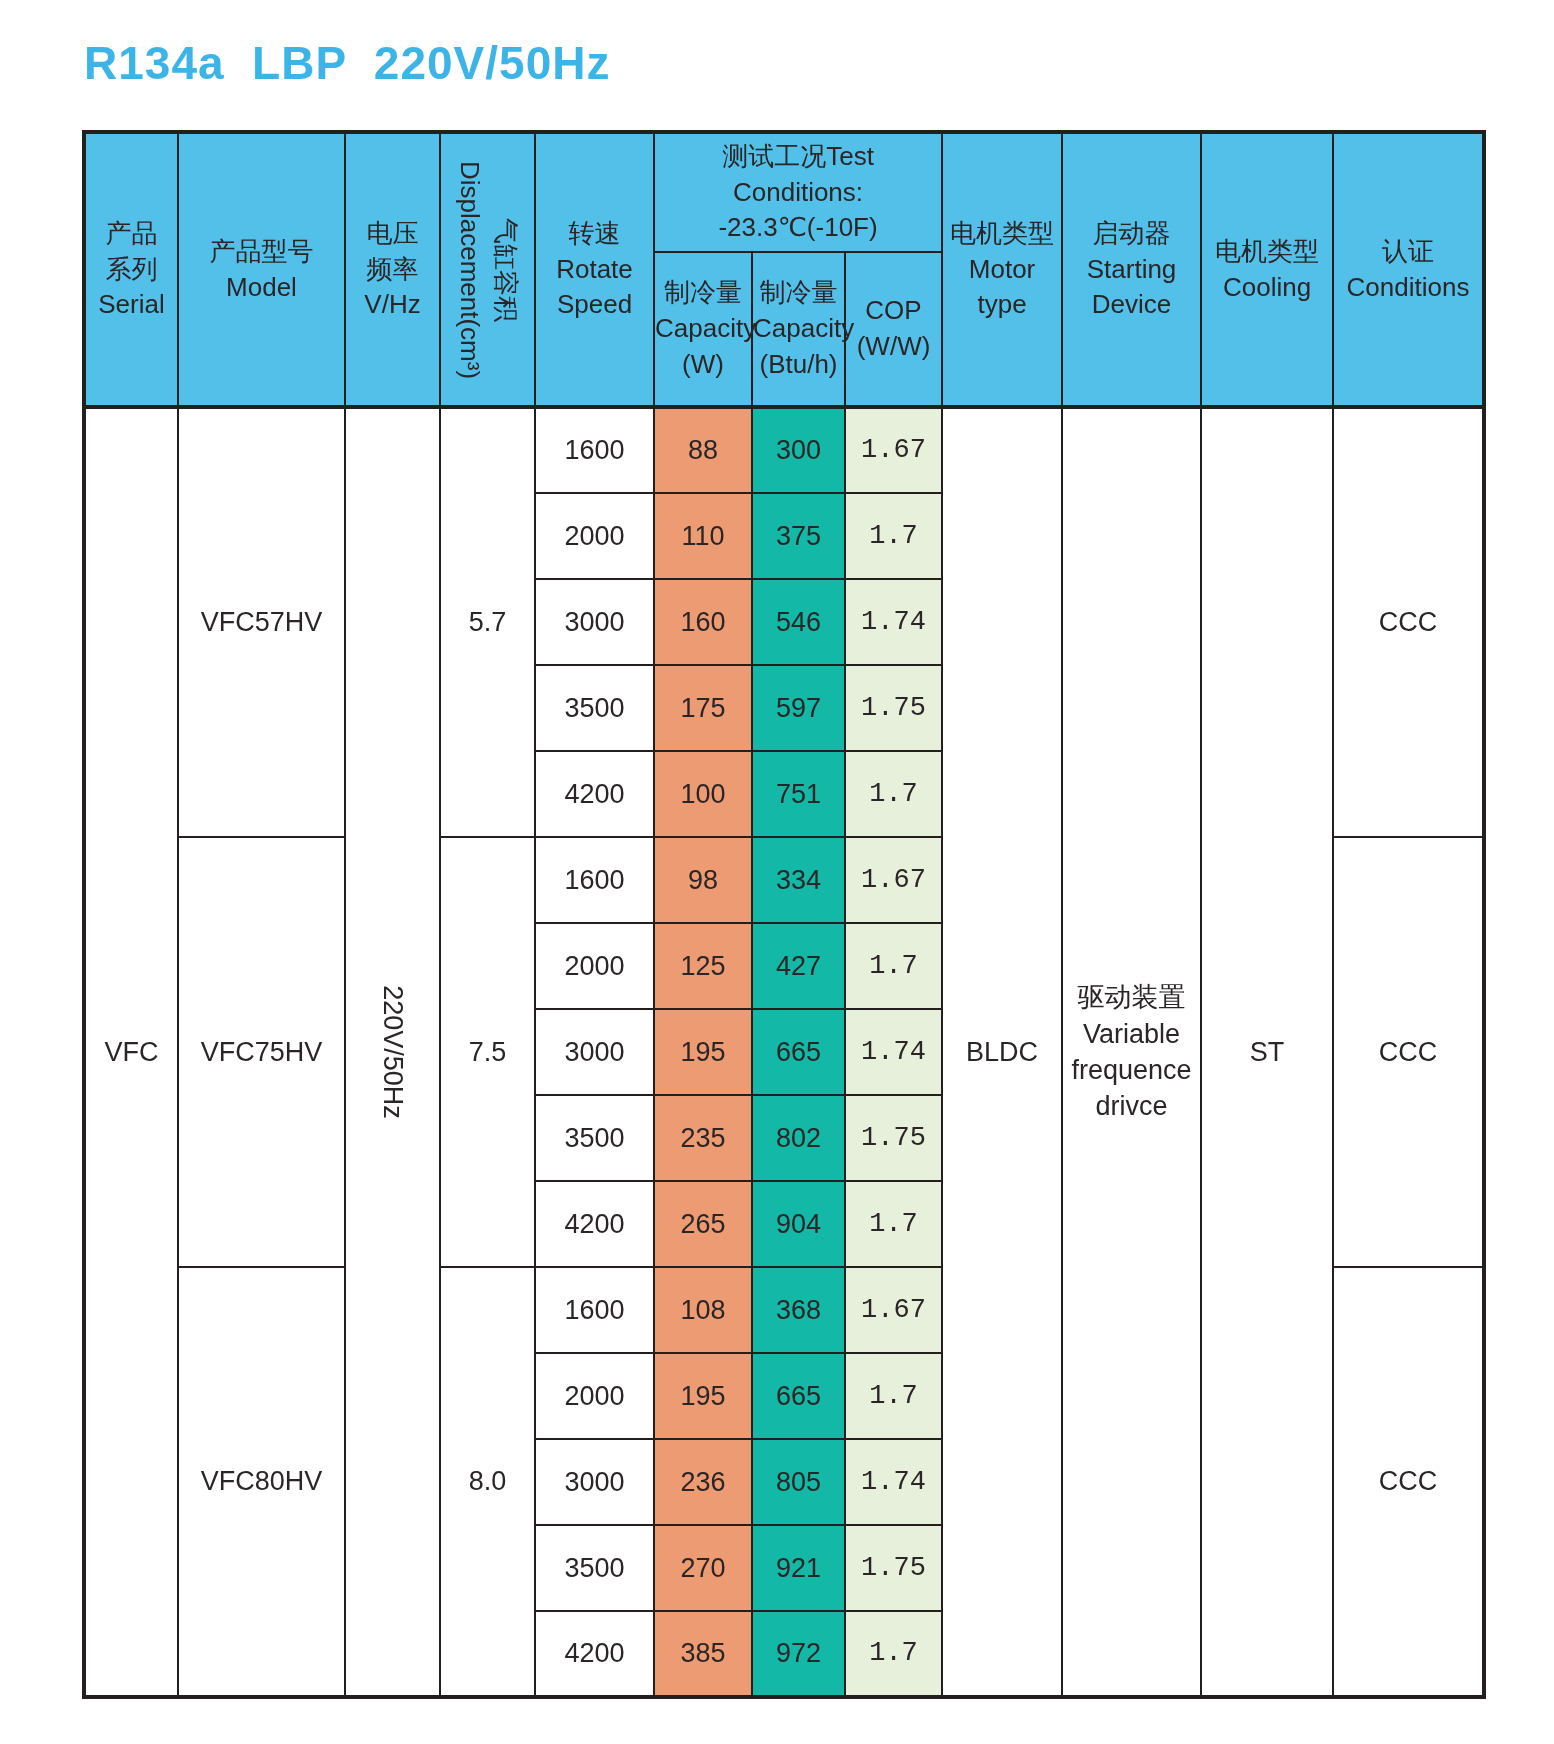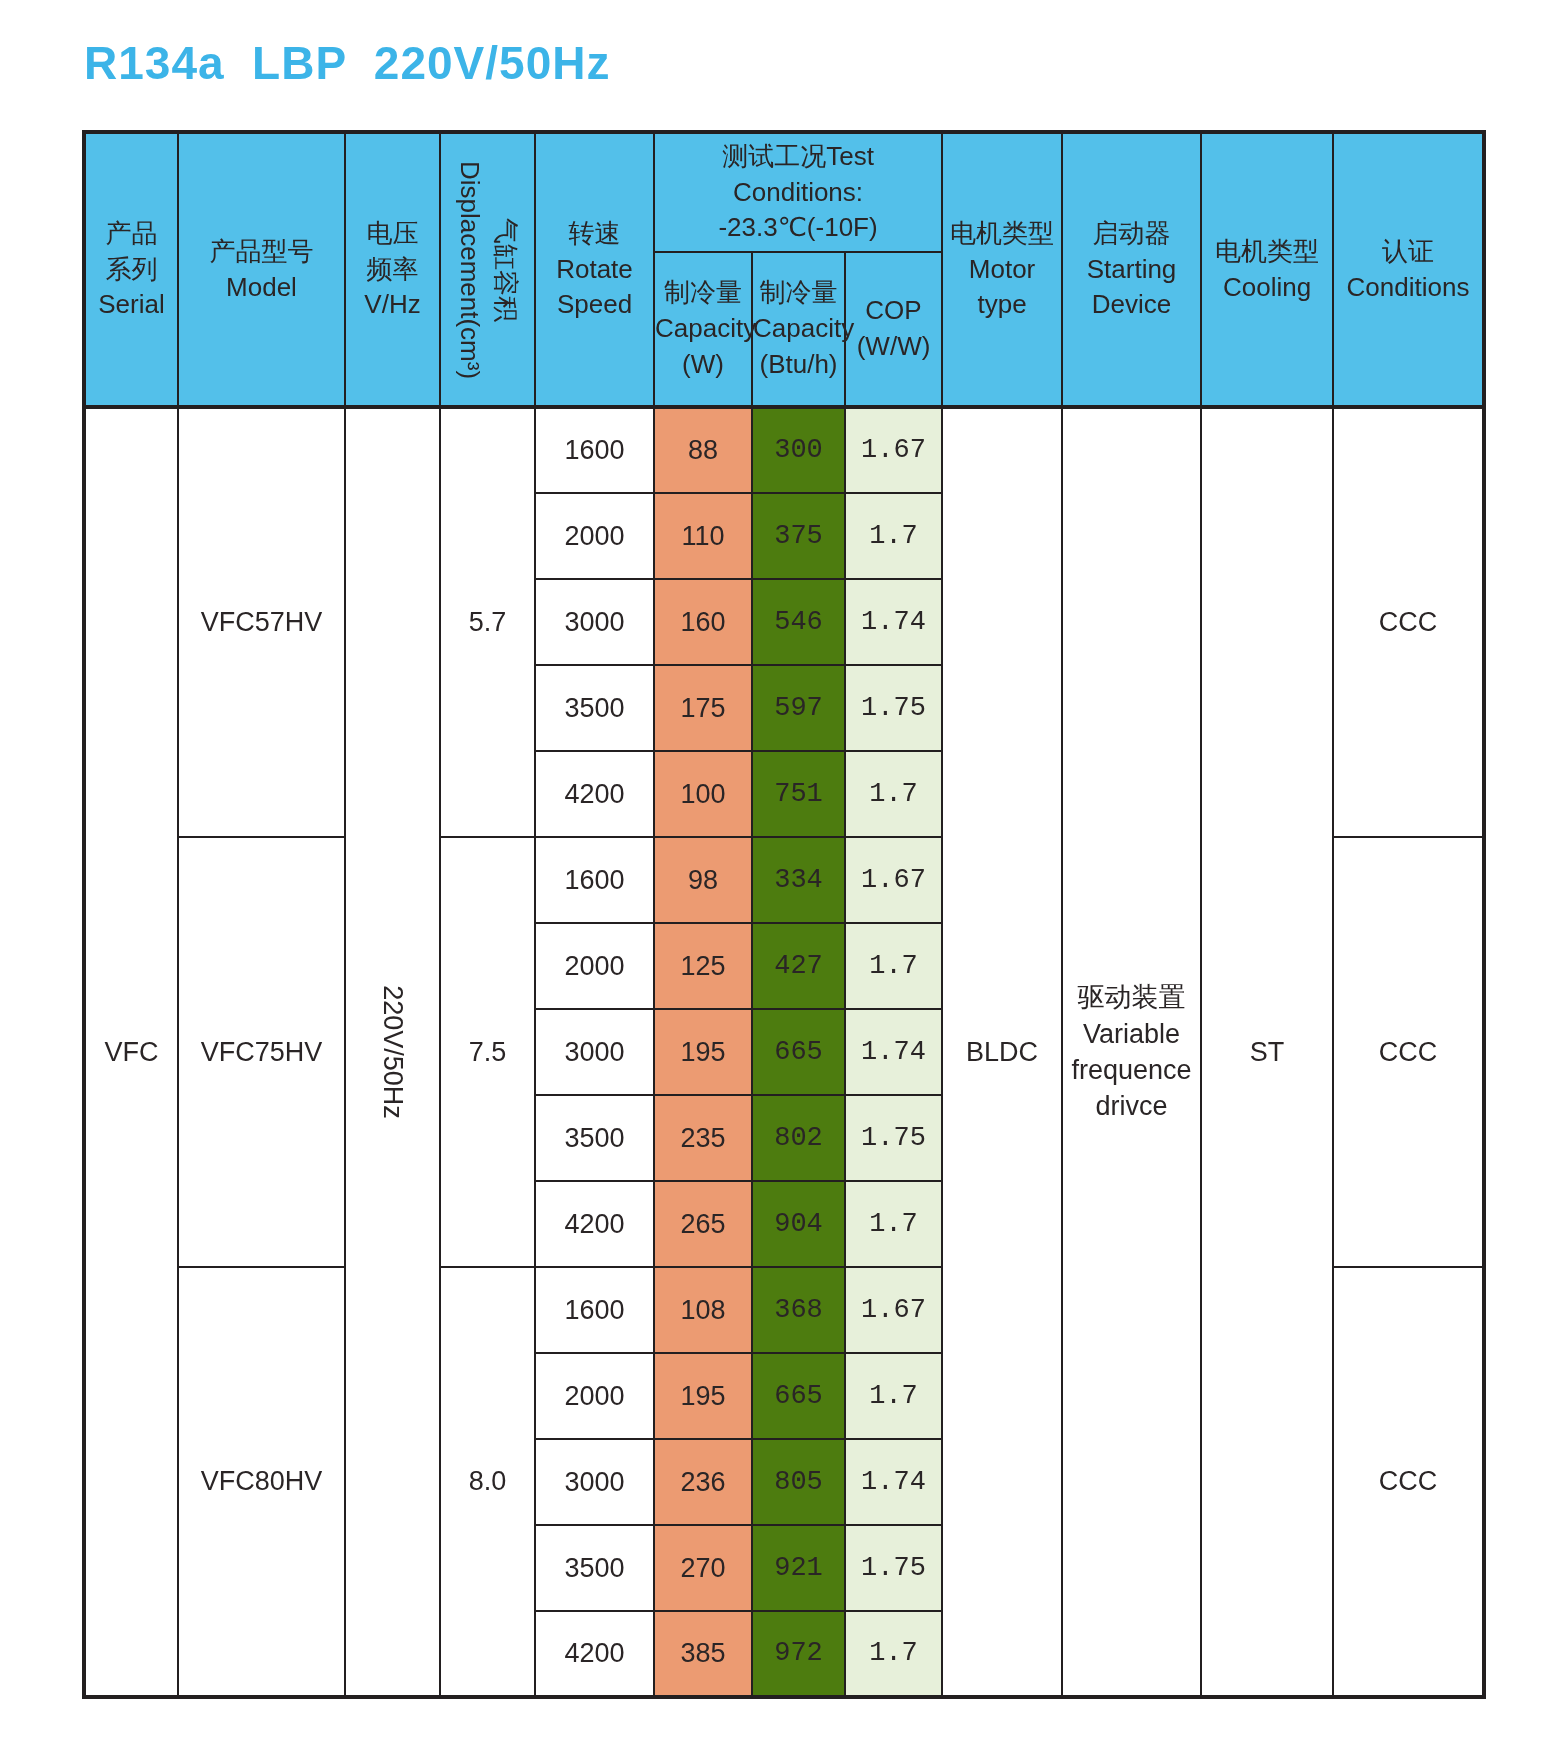--- a/index.html
+++ b/index.html
@@ -47,21 +47,21 @@
   thead tr.h2 { height: 155px; }
   thead th.hb { border-bottom: 4px solid #231f20; }
   tbody tr { height: 86px; }
   tbody td {
     background: #ffffff;
     font-size: 27px;
     line-height: 1.35;
     white-space: pre-line;
   }
   tbody td.c-w   { background: #ec9b72; }
-  tbody td.c-btu { background: #4d7c0f; font-family: Liberation Mono, monospace; }
+  tbody td.c-btu { background: #14b8a6; }
   tbody td.c-cop { background: #e7f0da; font-family: Liberation Mono, monospace; }
   .rot-wrap { position: relative; }
   .rot {
     position: absolute;
     top: 50%; left: 50%;
     transform: translate(-50%,-50%) rotate(90deg);
     white-space: nowrap;
   }
   .rot.ml { white-space: pre; text-align: center; line-height: 1.4; }
 </style>

